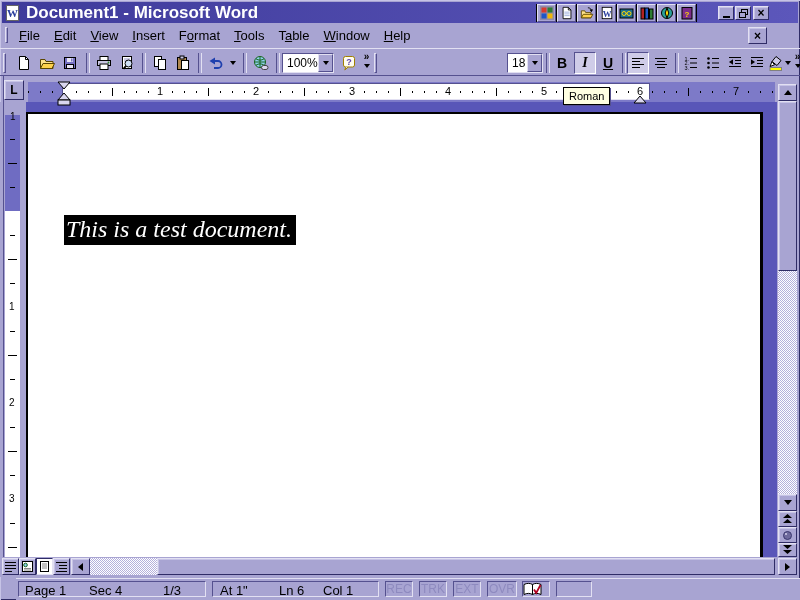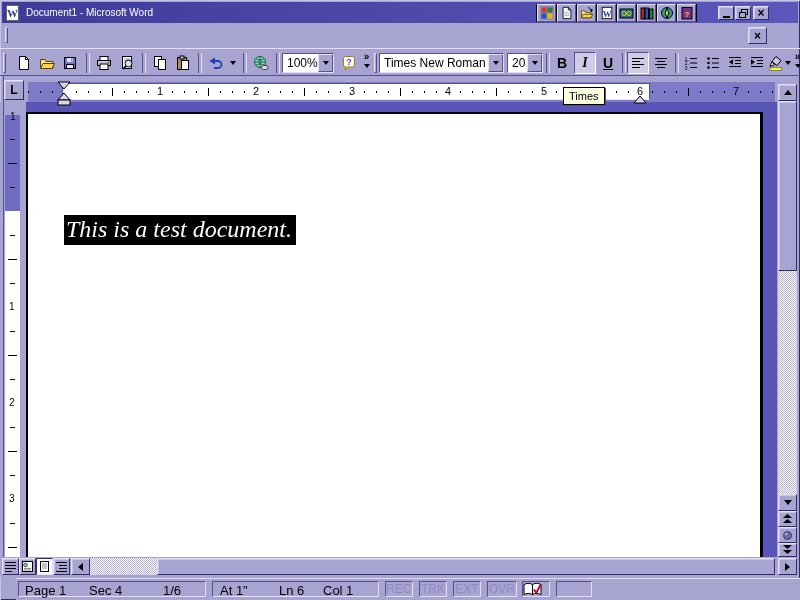--- a/index.html
+++ b/index.html
@@ -3,21 +3,21 @@
 <meta charset="utf-8">
 <style>
   html,body{margin:0;padding:0;background:#000;}
   #screen{position:relative;width:800px;height:600px;background:#a8a4d2;overflow:hidden;
           font-family:"Liberation Sans",sans-serif;font-size:13px;color:#000;
           box-shadow:inset 1px 1px 0 #c6c3e6, inset -1px -1px 0 #2f2c66;}
   
   .titlebar{position:absolute;left:2px;top:2px;width:796px;height:21px;
             background:linear-gradient(90deg,#3f3b9b,#5c57bb);display:flex;align-items:center;}
   .app-icon{width:16px;height:16px;margin-left:3px;display:flex}
-  .title-text{color:#fff;font-weight:normal;font-size:10px;margin-left:5px;white-space:nowrap;}
+  .title-text{color:#fff;font-weight:bold;font-size:17px;margin-left:5px;white-space:nowrap;}
   .office-bar{position:absolute;left:534px;top:2px;height:18px;display:flex;background:#000;padding:0 1px;gap:1px;}
   .office-tile{width:19px;height:18px;background:#a8a4d2;display:flex;align-items:center;justify-content:center;
                border:1px solid;border-color:#e2e0f2 #55518f #55518f #e2e0f2;box-sizing:border-box;}
   .win-btn{position:absolute;top:4px;width:16px;height:14px;background:#a8a4d2;
            border:1px solid;border-color:#e2e0f2 #2f2c66 #2f2c66 #e2e0f2;box-shadow:inset 1px 1px 0 #c6c3e6;
            display:flex;align-items:center;justify-content:center;box-sizing:border-box;}
   .x-glyph{font:bold 12px/1 "Liberation Sans",sans-serif;}
   .min-glyph{width:7px;height:2px;background:#000;margin-top:7px;}
   
   .menubar{position:absolute;left:2px;top:23px;width:796px;height:24px;display:flex;align-items:center;}
@@ -204,20 +204,31 @@
           </span>
         </div>
         <div class="win-btn" style="left: 751px;">
           <span class="x-glyph">×</span>
         </div>
       </div>
   </div>
 
   <div class="menubar">
     <div class="grip" style="left:3px;top:4px;height:16px"></div>
+    <div id="menu-items">
+        <div class="menu-item"><u>F</u>ile</div>
+        <div class="menu-item"><u>E</u>dit</div>
+        <div class="menu-item"><u>V</u>iew</div>
+        <div class="menu-item"><u>I</u>nsert</div>
+        <div class="menu-item">F<u>o</u>rmat</div>
+        <div class="menu-item"><u>T</u>ools</div>
+        <div class="menu-item">T<u>a</u>ble</div>
+        <div class="menu-item"><u>W</u>indow</div>
+        <div class="menu-item"><u>H</u>elp</div>
+      </div>
     <div class="menu-close">
         <span class="x-glyph">×</span>
       </div>
   </div>
 
   <div class="toolbars" id="toolbars">
       <div class="grip" style="left: 3px; top: 4px; height: 20px;"></div>
       <div class="tb-btn" style="left: 12px; width: 23px;">
         <span style="display: flex;">
           <svg width="16" height="16" viewBox="0 0 16 16">
@@ -322,28 +333,22 @@
             <path d="M5 11.8l-1.2 3.2 3.4-3" fill="#fffdf0" stroke="#a08000"></path>
             <text x="8" y="10" font-size="9" font-weight="bold" text-anchor="middle" fill="#5b3fa8">?</text>
           </svg>
         </span>
       </div>
       <div class="chev" style="left: 361px;">
         <div>»</div>
         <div class="tri-down" style="margin:2px auto 0"></div>
       </div>
       <div class="grip" style="left: 374px; top: 4px; height: 20px;"></div>
-      <div class="combo" style="left: 379px; width: 125px;">
-        <span class="val">Times New Roman</span>
-        <span class="drop">
-          <span class="tri-down"></span>
-        </span>
-      </div>
       <div class="combo" style="left: 507px; width: 36px;">
-        <span class="val">20</span>
+        <span class="val">18</span>
         <span class="drop">
           <span class="tri-down"></span>
         </span>
       </div>
       <div class="tbsep" style="left: 546px;"></div>
       <div class="tb-btn" style="left: 551px; width: 22px;">
         <span class="letter" style="font-weight: bold;">B</span>
       </div>
       <div class="tb-btn pressed" style="left: 574px; width: 22px;">
         <span class="letter" style="font-style: italic; font-family: &quot;Liberation Serif&quot;, serif; font-weight: bold;">I</span>
@@ -537,21 +542,21 @@
       <polygon points="2,1 14,1 8,8" fill="#d9d6ee" stroke="#000"></polygon>
       <polygon points="2,19 14,19 8,12" fill="#d9d6ee" stroke="#000"></polygon>
       <rect x="2" y="19" width="12" height="5" fill="#d9d6ee" stroke="#000"></rect>
     </svg>
   </div>
   <div class="marker" style="left:633px;top:92px">
     <svg width="14" height="10" viewBox="0 0 14 10">
         <polygon points="1,9 13,9 7,2" fill="#d9d6ee" stroke="#000"></polygon>
       </svg>
   </div>
-  <div class="tooltip"><span>Times</span></div>
+  <div class="tooltip"><span>Roman</span></div>
 
   <div class="docarea">
     <div class="gutter"></div>
     <div id="vruler">
         <div class="vdark"></div>
         <div class="vnum" style="top: -4px; left: 5px;">1</div>
         <div class="vtick-q" style="top: 24px;"></div>
         <div class="vtick-h" style="top: 48px;"></div>
         <div class="vtick-q" style="top: 72px;"></div>
         <div class="vtick-q" style="top: 120px;"></div>
@@ -663,21 +668,21 @@
       </div>
     </div>
   <div class="hr-arrow sc-btn">
       <span class="tri-r"></span>
     </div>
 
   <div class="statusbar">
     <div class="sb-panel" style="left:2px;width:188px">
       <span style="left:6px">Page 1</span>
       <span style="left:70px">Sec 4</span>
-      <span style="left:144px">1/6</span>
+      <span style="left:144px">1/3</span>
     </div>
     <div class="sb-panel" style="left:196px;width:167px">
       <span style="left:7px">At 1"</span>
       <span style="left:66px">Ln 6</span>
       <span style="left:110px">Col 1</span>
     </div>
     <div id="sb-indicators">
         <div class="sb-ind" style="left: 369px; width: 28px;">REC</div>
         <div class="sb-ind" style="left: 403px; width: 28px;">TRK</div>
         <div class="sb-ind" style="left: 437px; width: 28px;">EXT</div>

